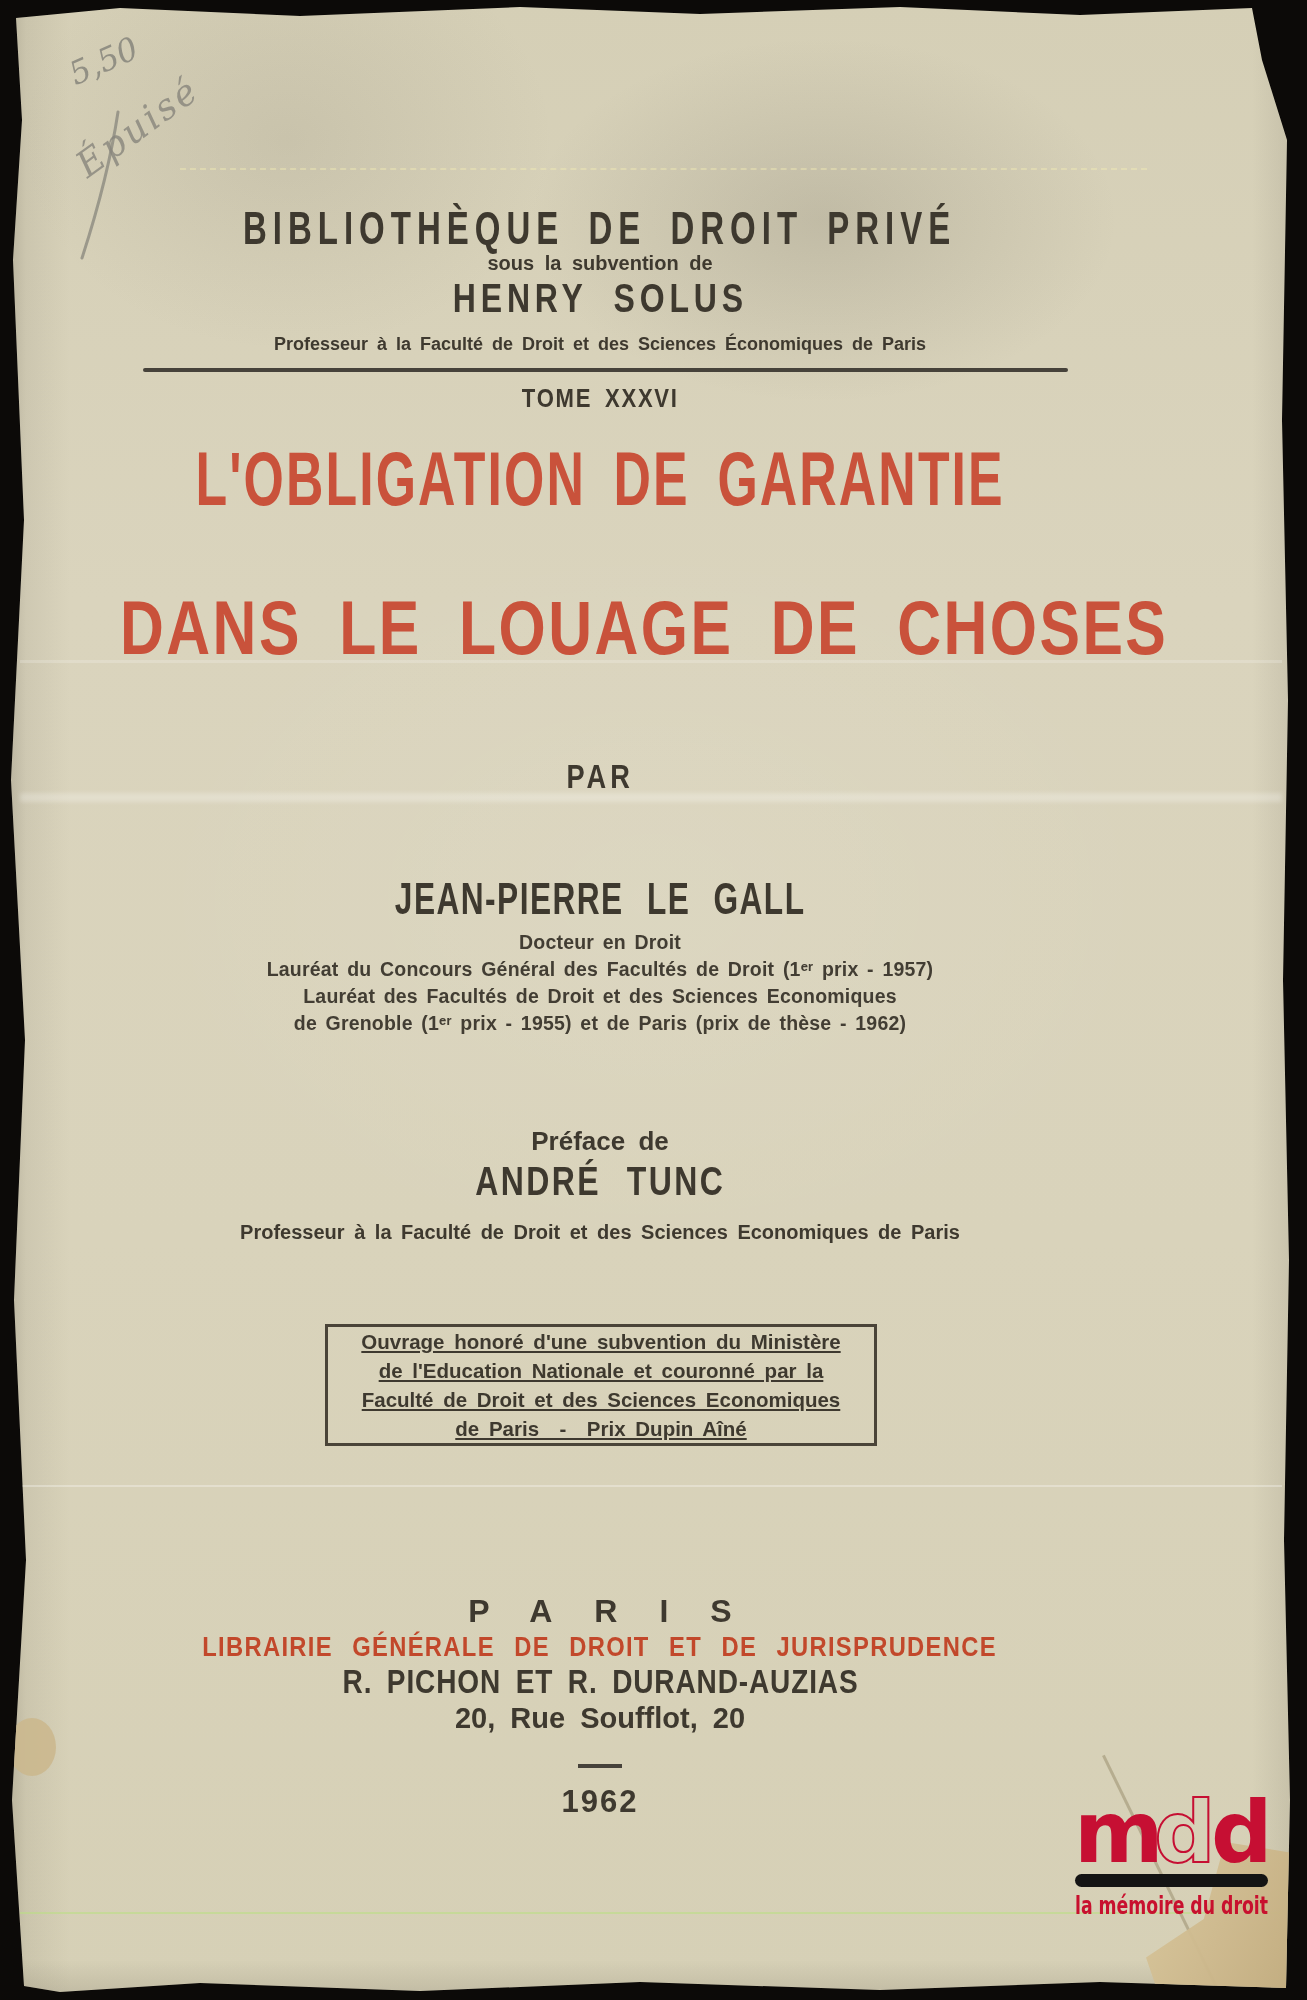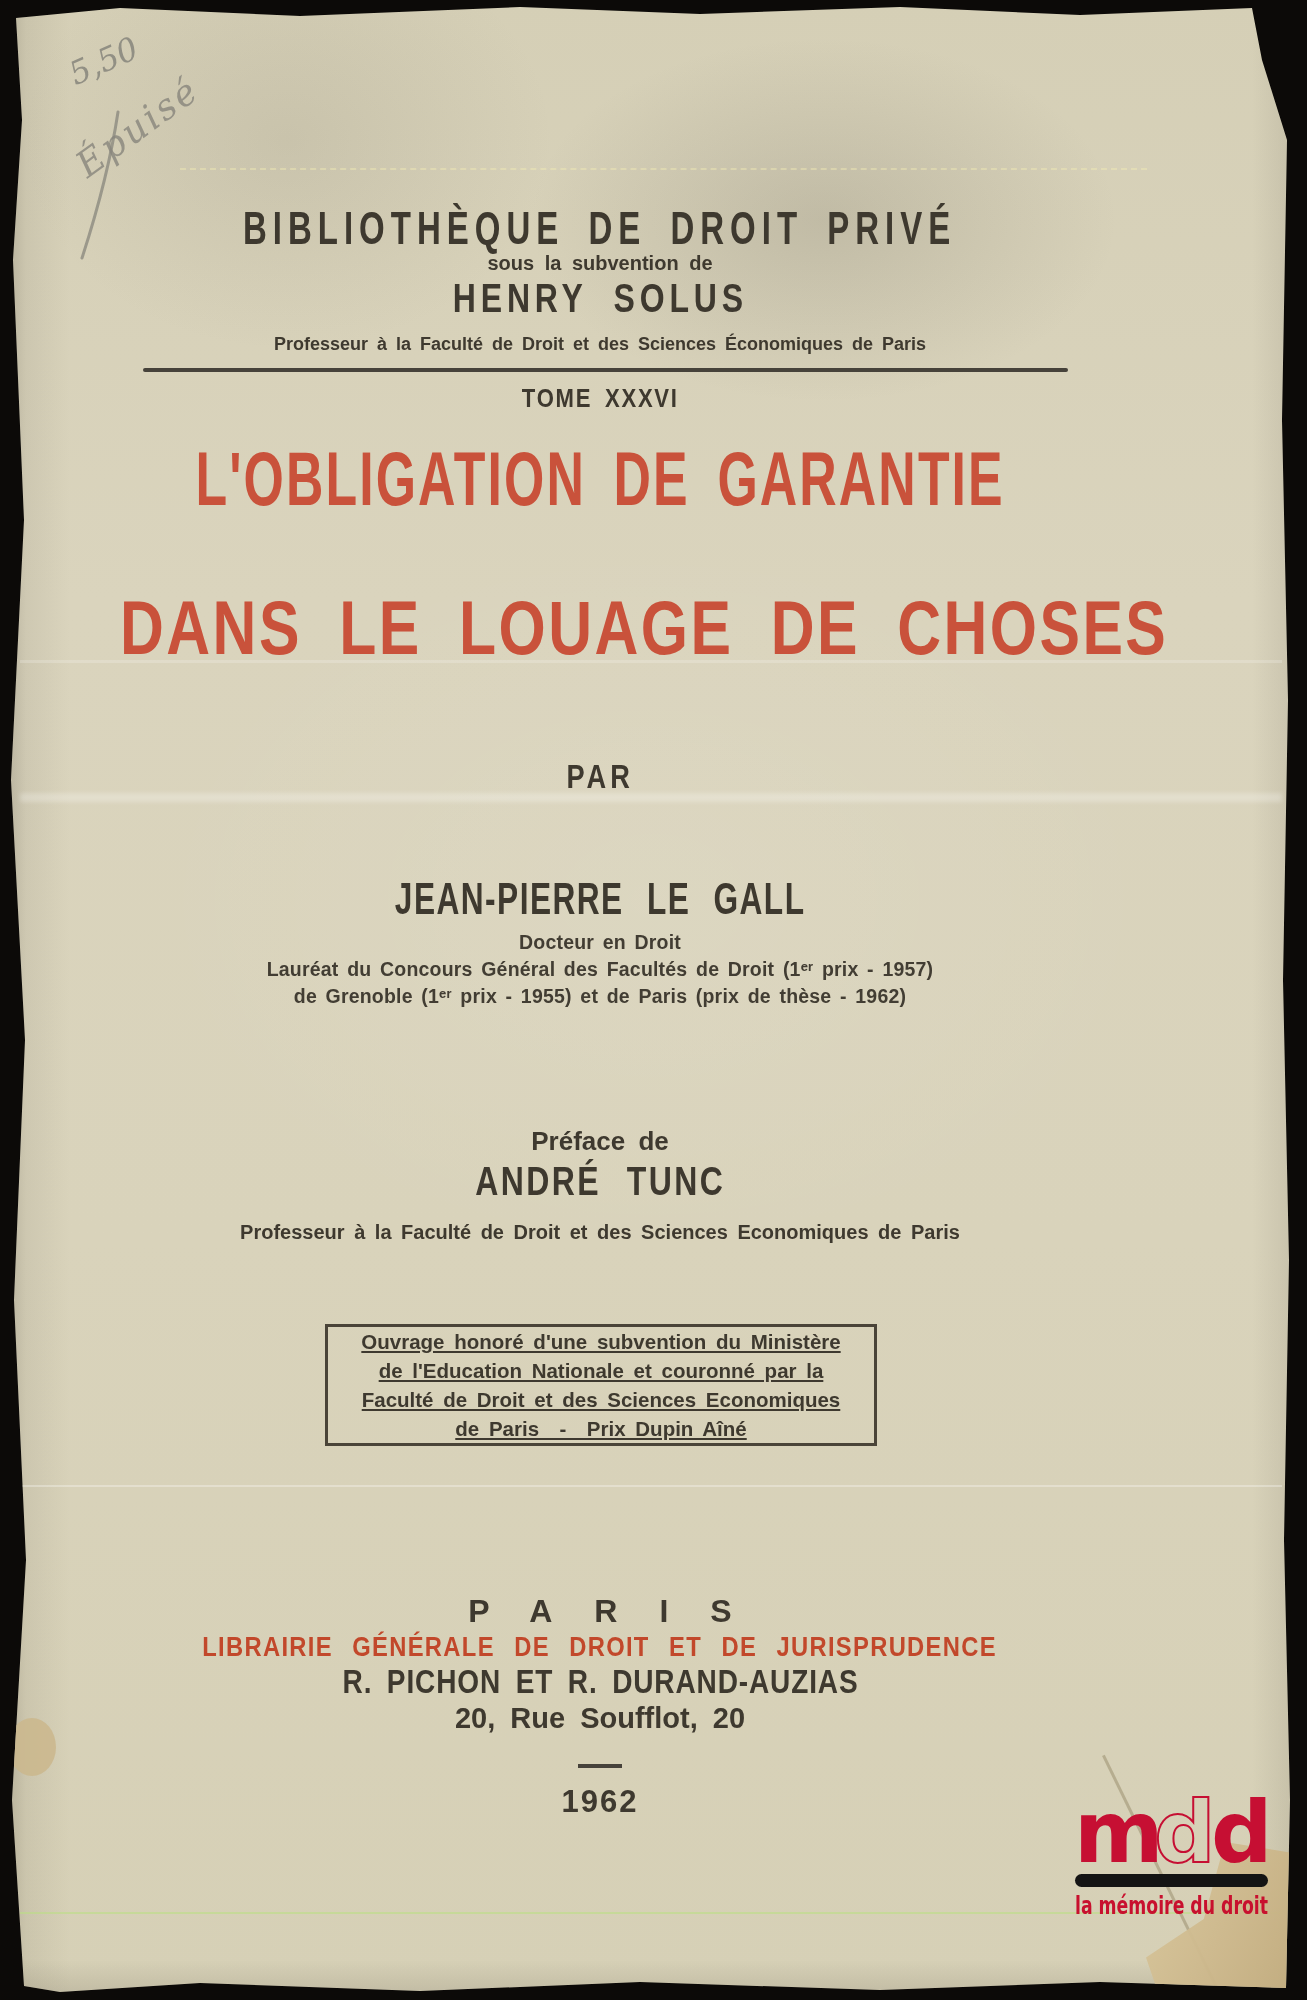--- a/index.html
+++ b/index.html
@@ -154,20 +154,21 @@
 
       <div class="line byline">
         <span class="squash">PAR</span>
       </div>
       <div class="line author-name">
         <span class="squash">JEAN-PIERRE LE GALL</span>
       </div>
       <div class="line creds">
         <div>Docteur en Droit</div>
         <div>Lauréat du Concours Général des Facultés de Droit (1ᵉʳ prix - 1957)</div>
+        <div>Lauréat des Facultés de Droit et des Sciences Economiques</div>
         <div>de Grenoble (1ᵉʳ prix - 1955) et de Paris (prix de thèse - 1962)</div>
       </div>
 
       <div class="line preface-label">Préface de</div>
       <div class="line preface-name">
         <span class="squash">ANDRÉ TUNC</span>
       </div>
       <div class="line preface-role">Professeur à la Faculté de Droit et des Sciences Economiques de Paris</div>
 
       <div class="line paris">PARIS</div>

